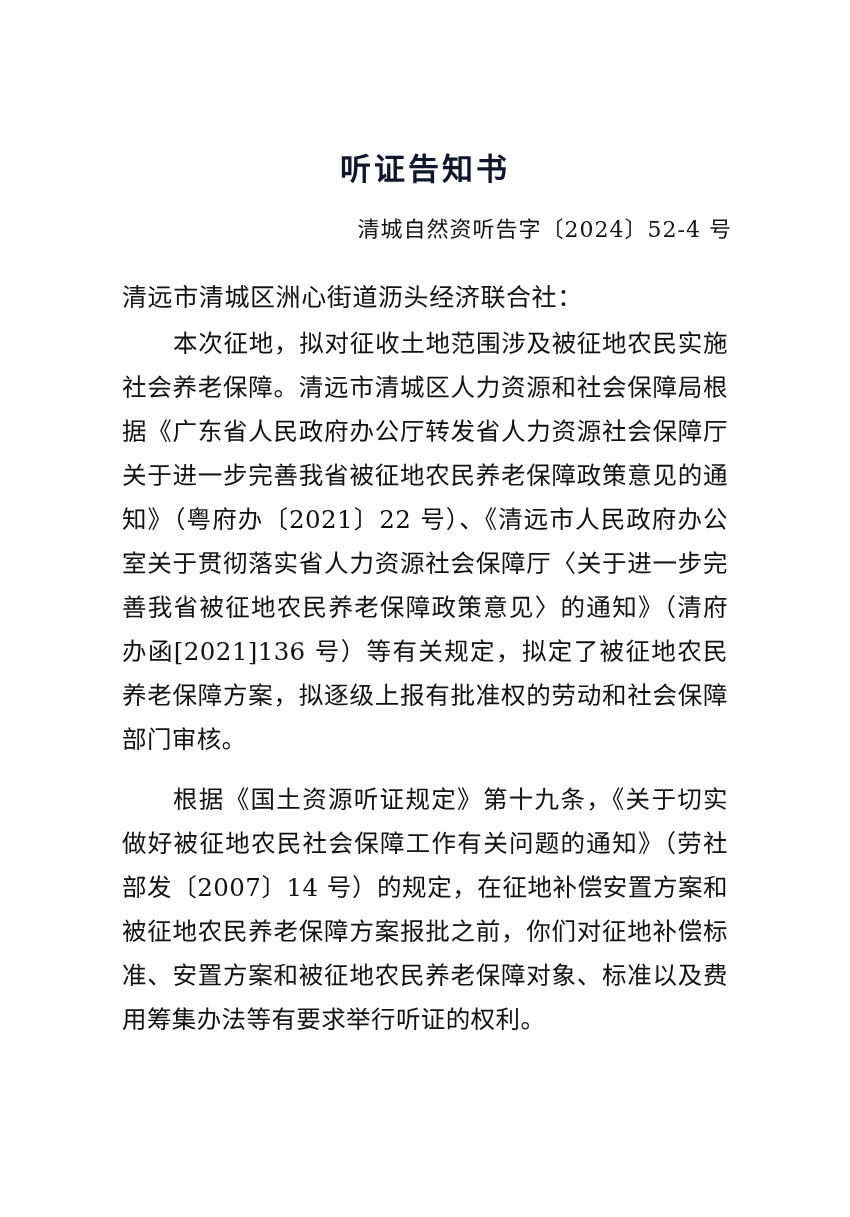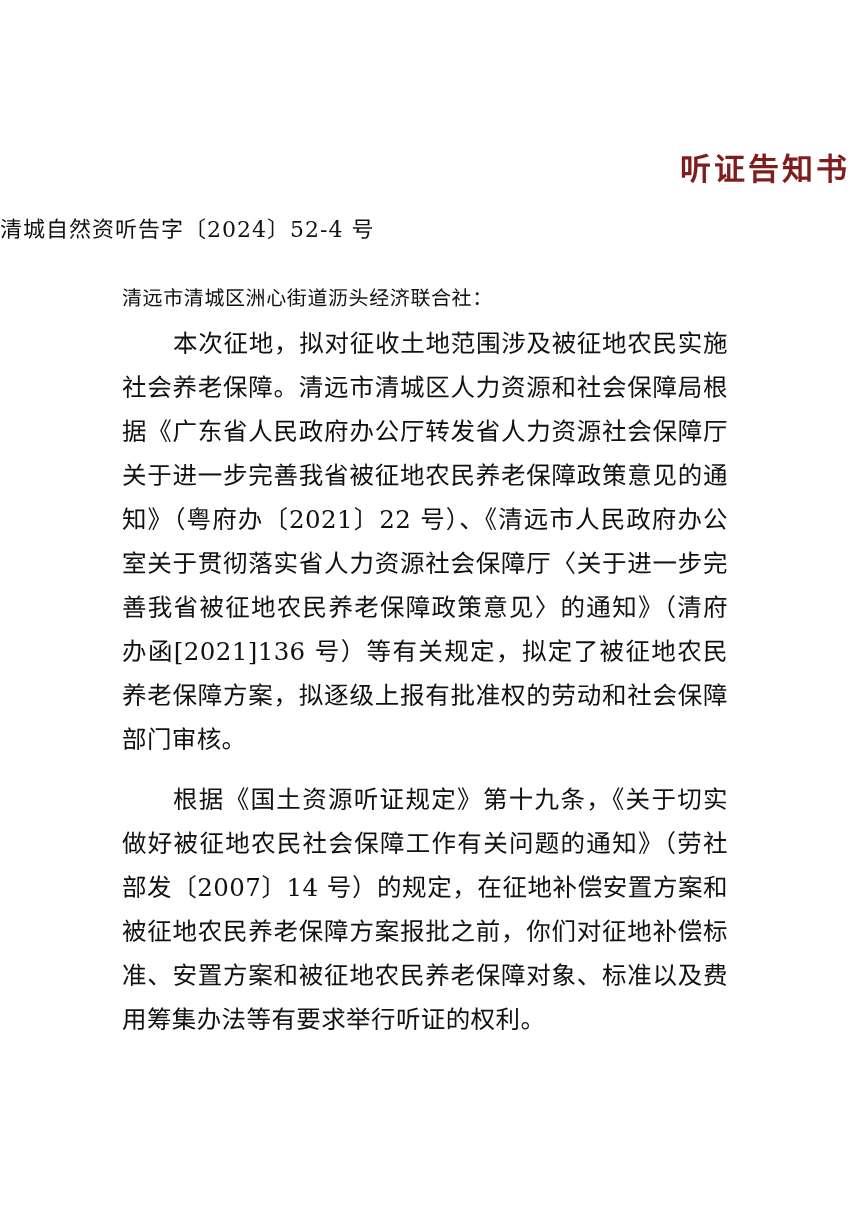--- a/index.html
+++ b/index.html
@@ -20,48 +20,49 @@
     margin: 0 auto;
     background: #ffffff;
     overflow: hidden;
     box-sizing: border-box;
   }
   .doc-title {
     position: absolute;
     left: 0;
     top: 148px;
     width: 850px;
-    text-align: right;
+    text-align: center;
     font-size: 31px;
     line-height: 42px;
     font-weight: 700;
     letter-spacing: 3px;
-    color: #7f1d1d;
+    color: #0f172a;
     font-family: "DejaVu Sans", "Liberation Sans", sans-serif;
   }
   .doc-number {
     position: absolute;
     left: 0;
     top: 214px;
     width: 850px;
     padding-right: 118px;
     box-sizing: border-box;
+    text-align: right;
     font-size: 22px;
     line-height: 32px;
     letter-spacing: 1px;
     color: #111111;
   }
   .body-block {
     position: absolute;
     left: 122px;
     top: 276px;
     width: 606px;
   }
   .recipient {
-    font-size: 20px;
+    font-size: 25px;
     line-height: 44px;
     letter-spacing: 0.6px;
     color: #111111;
     margin: 0 0 2px 0;
     text-align: justify;
     text-justify: inter-character;
   }
   .para {
     font-size: 24.5px;
     line-height: 44px;

